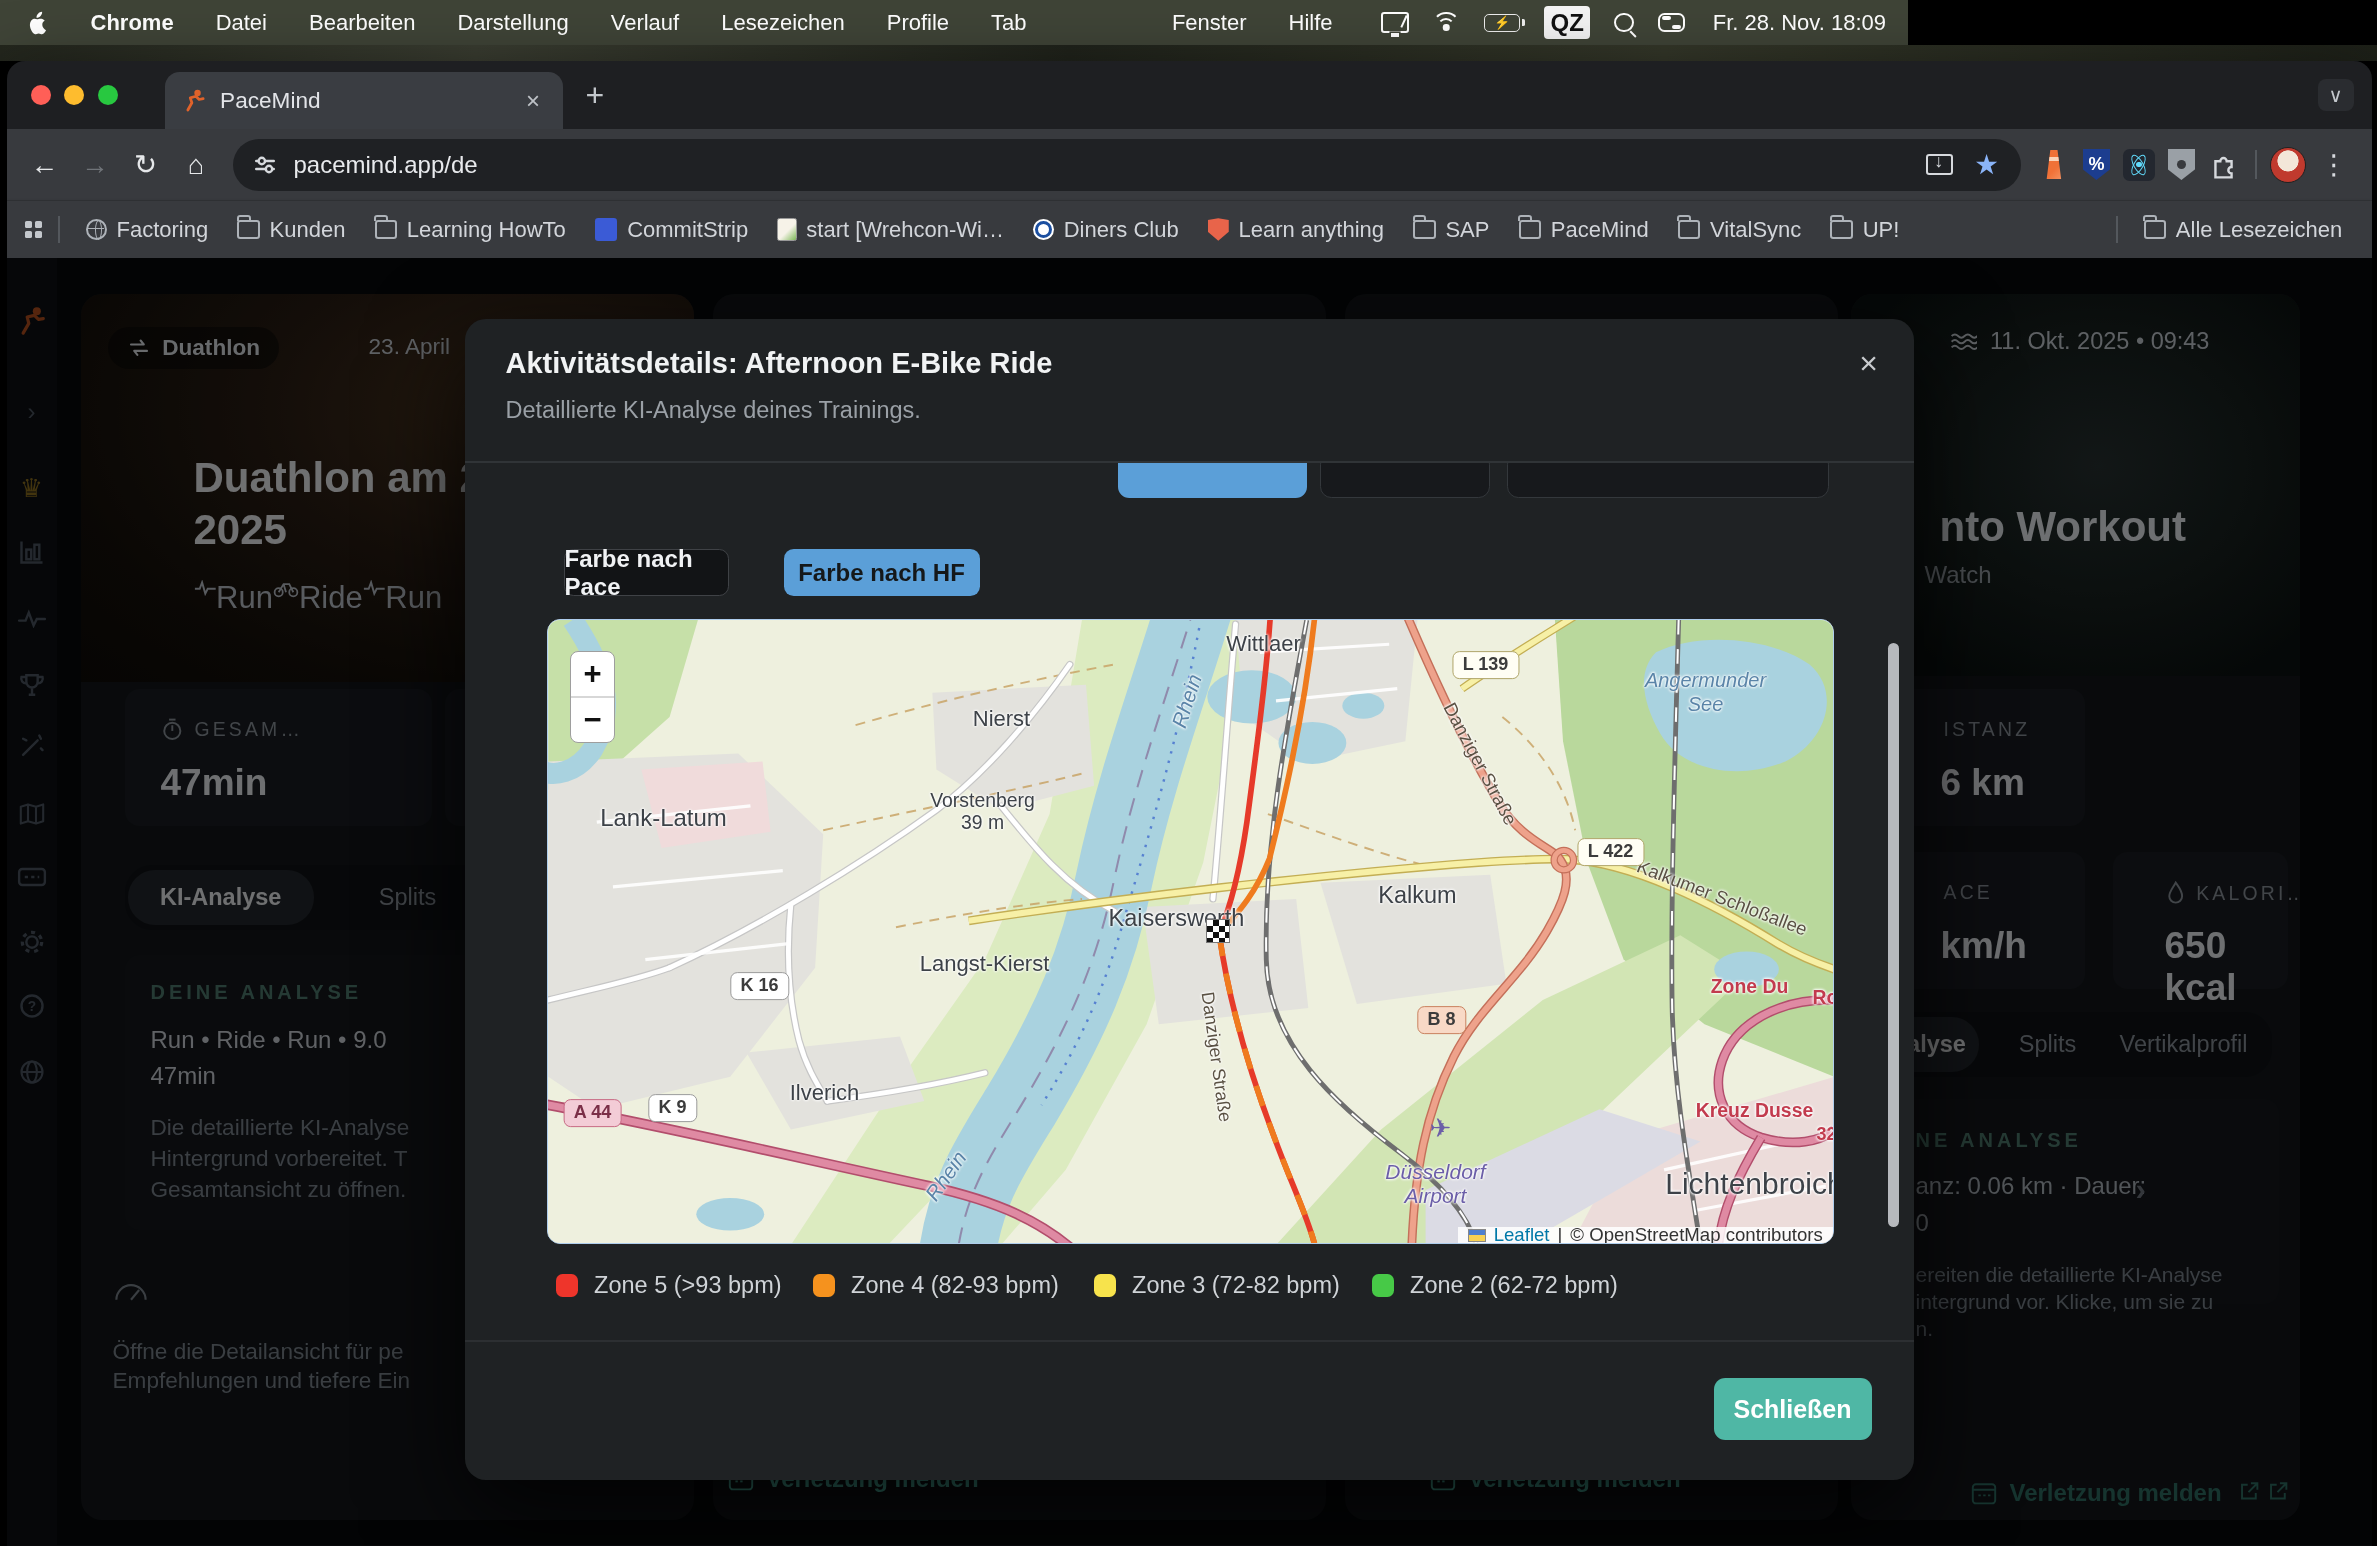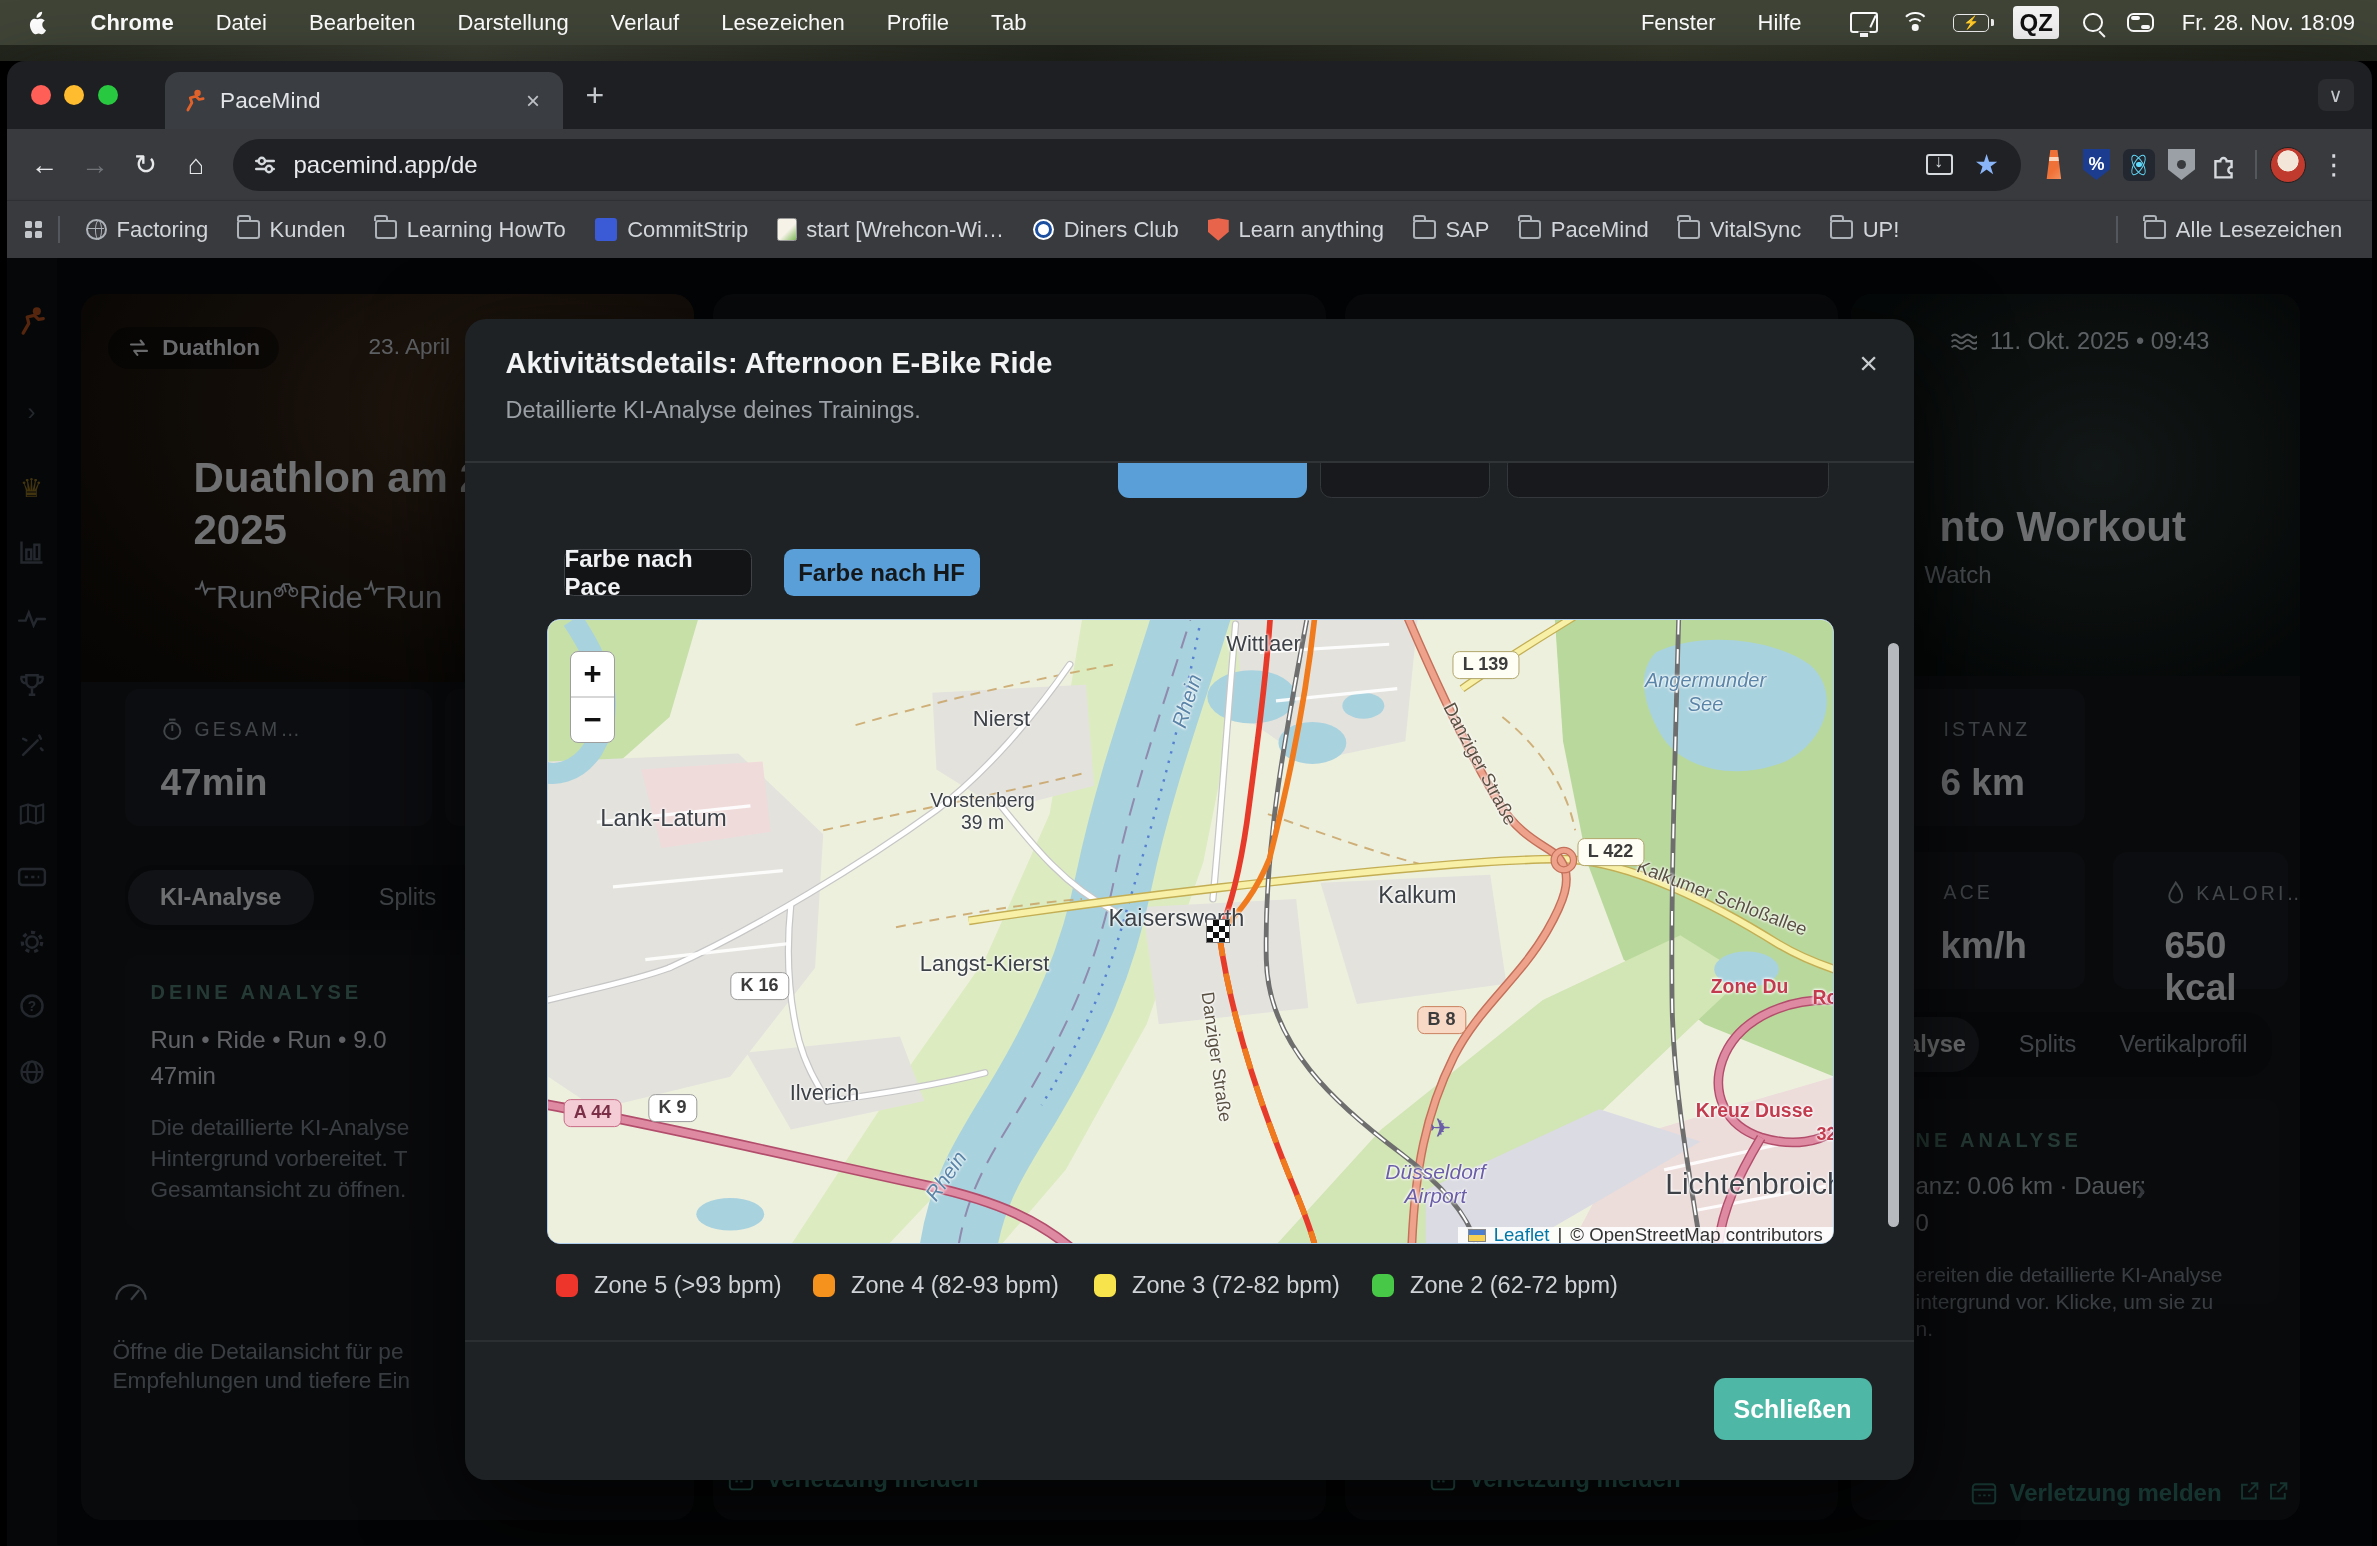--- a/index.html
+++ b/index.html
@@ -1,21 +1,21 @@
 <!DOCTYPE html>
 <html style="font-size:13px"><head>
 <meta charset="utf-8">
 <style>
   * { margin:0; padding:0; box-sizing:border-box; }
   html,body { width:2377px; height:1546px; background:#000; overflow:hidden;
     font-family:"Liberation Sans", sans-serif; }
   .screen { position:relative; width:2377px; height:1546px; }
 
   
-  .menubar { position:absolute; top:0; left:0; width:2377px; height:45px;
+  .menubar { position:absolute; top:0; left:0; width:1908px; height:45px;
     background:#3f4437; display:flex; align-items:center; color:#fff; font-size:22px; }
   .menubar .apple { margin:0 21px 0 27.5px; display:flex; }
   .menu-item { padding:0 21px; font-weight:500; }
   .menu-item.bold { font-weight:700; }
   .menubar-right { margin-left:auto; display:flex; align-items:center; gap:27.5px; padding-right:22px; }
   .menubar-right .menus { display:flex; }
   .status-icons { display:flex; align-items:center; gap:24px; }
   .mb-clock { font-size:22px; font-weight:500; white-space:nowrap; }
   .ic-mirror { width:27.5px; height:21px; border:2.4px solid #fff; border-radius:3.2px; position:relative; }
   .ic-mirror::after { content:''; position:absolute; left:8px; bottom:-5.7px; width:8px; height:4px; background:#fff; box-shadow:0 0 0 1.6px #3f4437; }
@@ -148,21 +148,21 @@
   .modal-close { position:absolute; left:1384px; top:24px; color:#c8cbce; font-size:32px; width:40px; height:40px;
     display:flex; align-items:center; justify-content:center; }
   .modal-divider { position:absolute; left:0; top:142px; width:100%; height:1.6px; background:#303437; }
   .cut-pills { position:absolute; left:0; top:144px; width:100%; height:37px; overflow:hidden; }
   .cut-pill { position:absolute; top:-9.7px; height:45px; border-radius:11.3px; }
   .cp-blue { left:653px; width:189px; background:#5b9fd8; }
   .cp-d1 { left:855px; width:170px; background:#17191c; border:0.8px solid #34383c; }
   .cp-d2 { left:1042px; width:322px; background:#17191c; border:0.8px solid #34383c; }
   .seg-btn { position:absolute; top:230px; height:47px; border-radius:9.7px; font-size:24px; font-weight:700;
     display:flex; align-items:center; justify-content:center; }
-  .seg-pace { left:99px; width:188px; background:#121416; border:1.6px solid #3f4246; color:#f0f2f4; }
+  .seg-pace { left:99px; width:165px; background:#121416; border:1.6px solid #3f4246; color:#f0f2f4; }
   .seg-hf { left:319px; width:196px; background:#5b9fd8; color:#15181a; }
 
   
   .map { position:absolute; left:82px; top:300px; width:1287px; height:625px; border-radius:13px;
     overflow:hidden; border:1.6px solid #aecdec; background:#eef0de; }
   .map svg.base { position:absolute; inset:0; }
   .map-label { position:absolute; color:#3d4248; font-size:22px; font-weight:500; white-space:nowrap;
     text-shadow:0 0 3.2px #fff,0 0 3.2px #fff,0 0 2.4px #fff; z-index:3; }
   .map-label.water-label { color:#5a84a8; font-style:italic; font-weight:400; }
   .map-label.airport-label { color:#6b5ea8; font-style:italic; }

